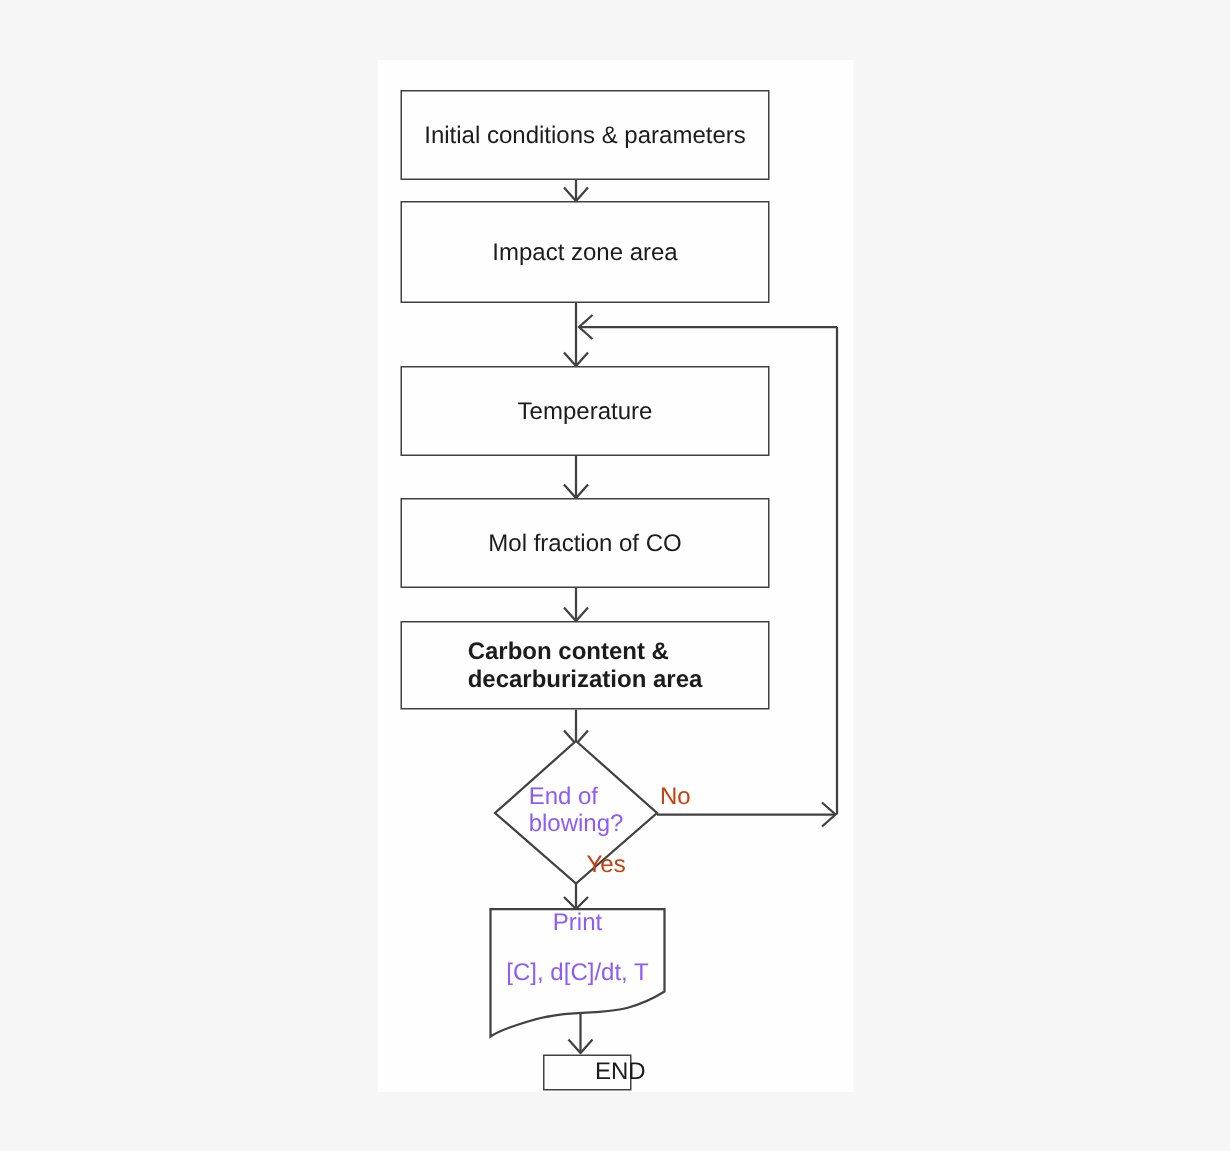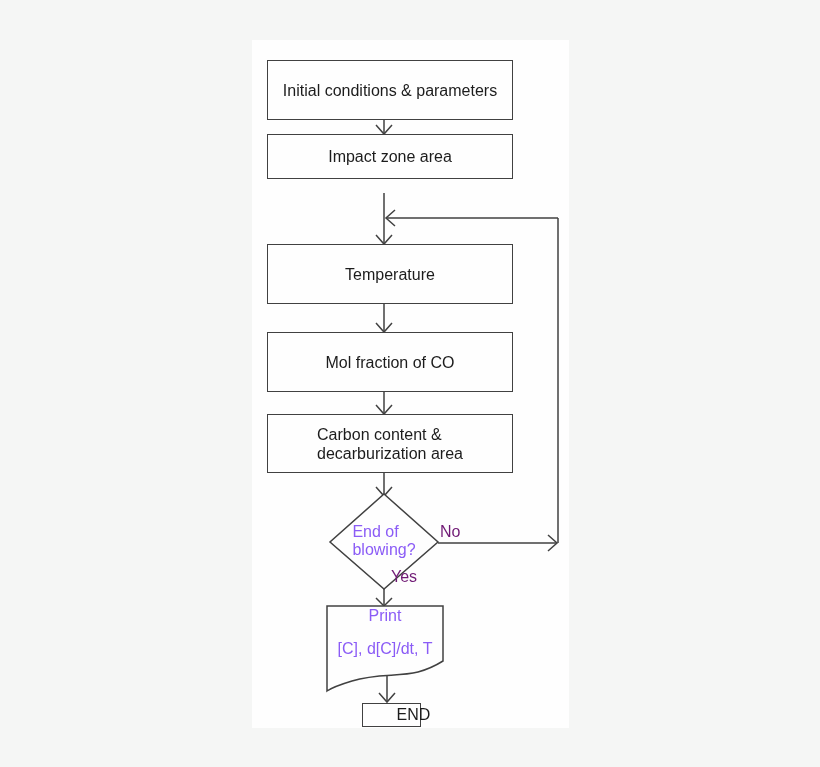--- a/index.html
+++ b/index.html
@@ -39,47 +39,48 @@
     display: flex;
     align-items: center;
     justify-content: center;
     text-align: center;
     font-size: 16px;
     line-height: 19px;
     color: #1c1c1c;
   }
   .node .multiline {
     text-align: left;
+    font-weight: bold;
   }
   .shape-text {
     position: absolute;
     box-sizing: border-box;
     display: flex;
     align-items: center;
     justify-content: center;
     font-size: 16px;
     line-height: 18px;
     color: #8b5cf6;
     background: transparent;
     border: none;
   }
   .shape-text .multiline { text-align: left; }
   .shape-text.doc-text { flex-direction: column; line-height: 21px; text-align: center; }
   .node-initial      { left: 267px; top: 60px;  width: 246px; height: 60px; }
-  .node-impact       { left: 267px; top: 134px; width: 246px; height: 45px; }
+  .node-impact       { left: 267px; top: 134px; width: 246px; height: 68px; }
   .node-temperature  { left: 267px; top: 244px; width: 246px; height: 60px; }
   .node-molfraction  { left: 267px; top: 332px; width: 246px; height: 60px; text-align: right; }
   .node-carbon       { left: 267px; top: 414px; width: 246px; height: 59px; }
   .node-end          { left: 362px; top: 703px; width: 59px;  height: 24px; font-size: 16px; line-height: 20px; padding-left: 44px; }
   .decision-text     { left: 330px; top: 494px; width: 108px; height: 94px; }
   .doc-text          { left: 327px; top: 606px; width: 116px; height: 52px; gap: 12px; }
   .edge-label {
     position: absolute;
     font-size: 16px;
-    color: #701a75;
+    color: #c2410c;
     white-space: nowrap;
   }
   .label-no  { left: 440px; top: 523px; }
   .label-yes { left: 391px; top: 568px; }
 </style>
 </head>
 <body>
 
 <div class="stage">
 

